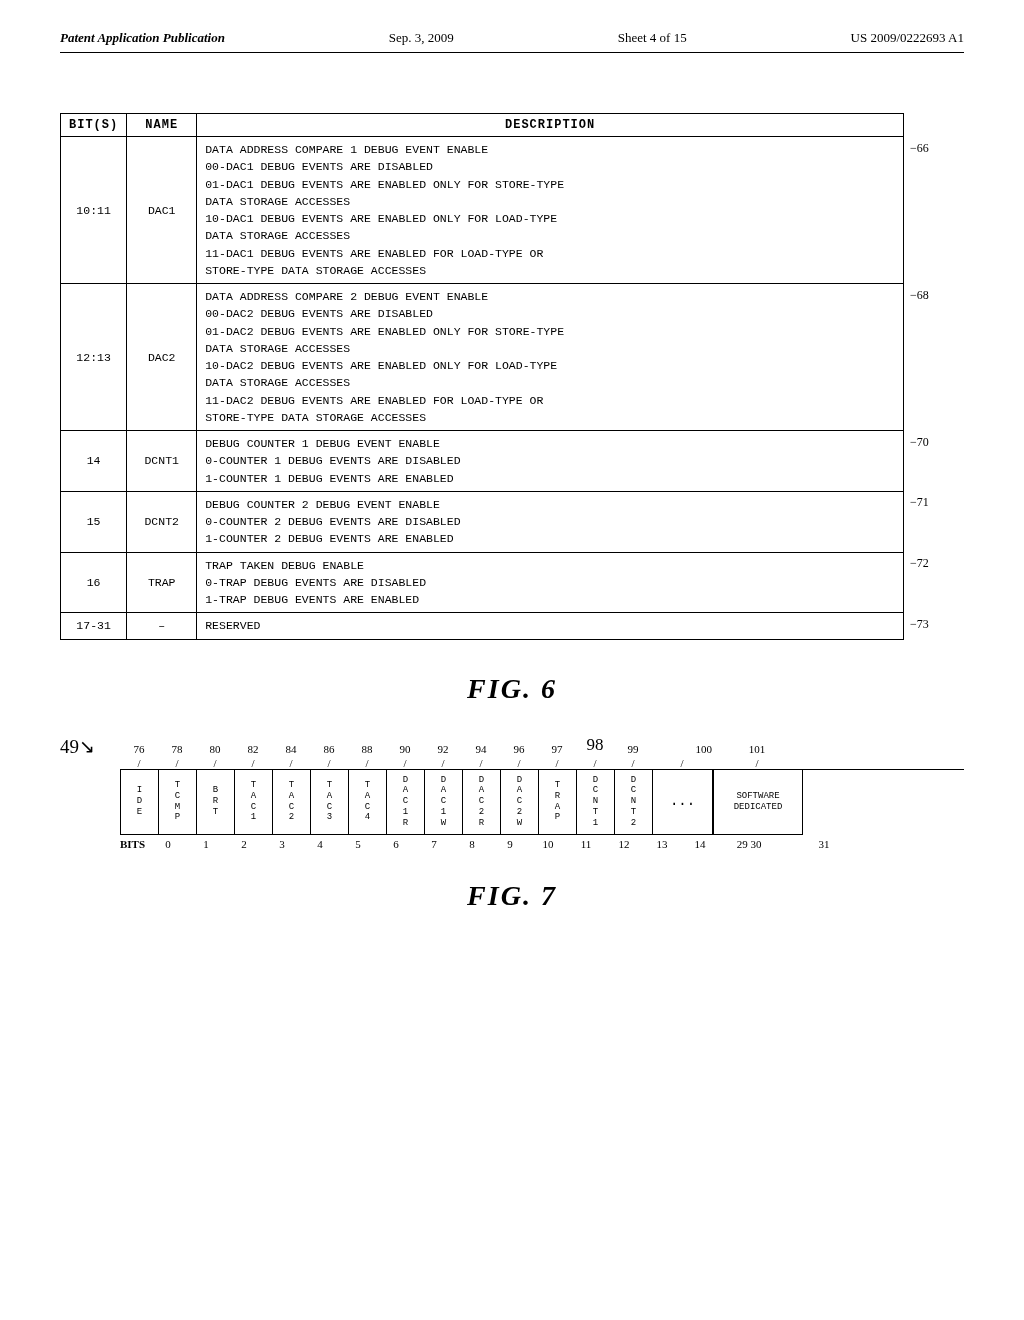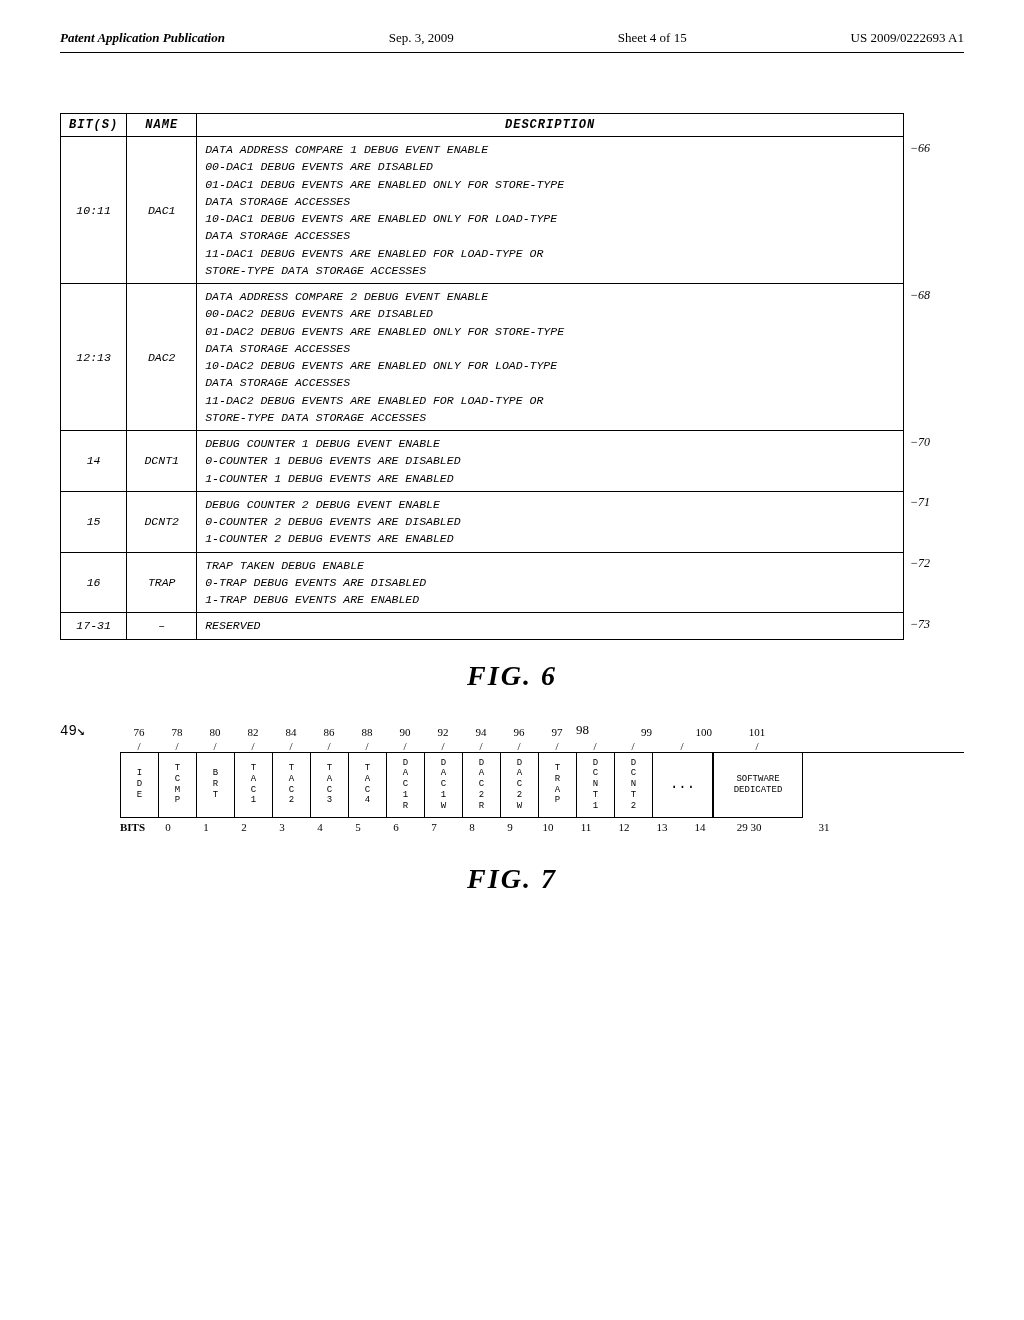--- a/index.html
+++ b/index.html
@@ -23,23 +23,22 @@
       font-size: 13px;
     }
     .header-left { font-weight: bold; font-style: italic; }
     .header-center, .header-right { font-size: 13px; }
 
     
     .main-table {
       width: 100%;
       border-collapse: collapse;
       font-size: 11.5px;
-      margin-bottom: 20px;
+      margin-bottom: 33px;
       font-family: 'Courier New', Courier, monospace;
-      font-style: italic;
     }
     .main-table th, .main-table td {
       border: 1px solid #000;
       padding: 4px 8px;
       vertical-align: top;
     }
     .main-table th {
       text-align: center;
       font-weight: bold;
       background: #fff;
@@ -62,22 +61,22 @@
       margin: 20px 0 30px 0;
       letter-spacing: 2px;
     }
 
     
     .fig7-container {
       margin: 0 0 30px 0;
       position: relative;
     }
     .fig7-label-49 {
-      font-size: 14px;
-      font-family: Liberation Mono, monospace;
+      font-size: 19px;
+      font-family: Liberation Serif, serif;
       position: absolute;
       left: 0px;
       top: 0px;
     }
     .fig7-diagram {
       margin-left: 60px;
       position: relative;
     }
     .fig7-top-numbers {
       display: flex;
@@ -216,22 +215,22 @@
           <span style="display: inline-block; width: 38px; text-align: center; font-size: 11px;">80</span>
           <span style="display: inline-block; width: 38px; text-align: center; font-size: 11px;">82</span>
           <span style="display: inline-block; width: 38px; text-align: center; font-size: 11px;">84</span>
           <span style="display: inline-block; width: 38px; text-align: center; font-size: 11px;">86</span>
           <span style="display: inline-block; width: 38px; text-align: center; font-size: 11px;">88</span>
           <span style="display: inline-block; width: 38px; text-align: center; font-size: 11px;">90</span>
           <span style="display: inline-block; width: 38px; text-align: center; font-size: 11px;">92</span>
           <span style="display: inline-block; width: 38px; text-align: center; font-size: 11px;">94</span>
           <span style="display: inline-block; width: 38px; text-align: center; font-size: 11px;">96</span>
           <span style="display: inline-block; width: 38px; text-align: center; font-size: 11px;">97</span>
-          <span style="display: inline-block; width: 38px; font-size: 13px;">98</span>
-          <span style="display: inline-block; width: 38px; text-align: right; font-size: 11px;">99</span>
+          <span style="display: inline-block; width: 38px; text-align: center; font-size: 17px;">98</span>
+          <span style="display: inline-block; width: 38px; text-align: center; font-size: 11px;">99</span>
           <span style="display: inline-block; width: 60px; text-align: right; font-size: 11px;">100</span>
           <span style="display: inline-block; width: 90px; text-align: center; font-size: 11px;">101</span>
         </div>
 
       <div id="fig7-arrows" class="fig7-arrows-row">
           <span style="display: inline-block; width: 38px; text-align: center; font-size: 11px;">/</span>
           <span style="display: inline-block; width: 38px; text-align: center; font-size: 11px;">/</span>
           <span style="display: inline-block; width: 38px; text-align: center; font-size: 11px;">/</span>
           <span style="display: inline-block; width: 38px; text-align: center; font-size: 11px;">/</span>
           <span style="display: inline-block; width: 38px; text-align: center; font-size: 11px;">/</span>

